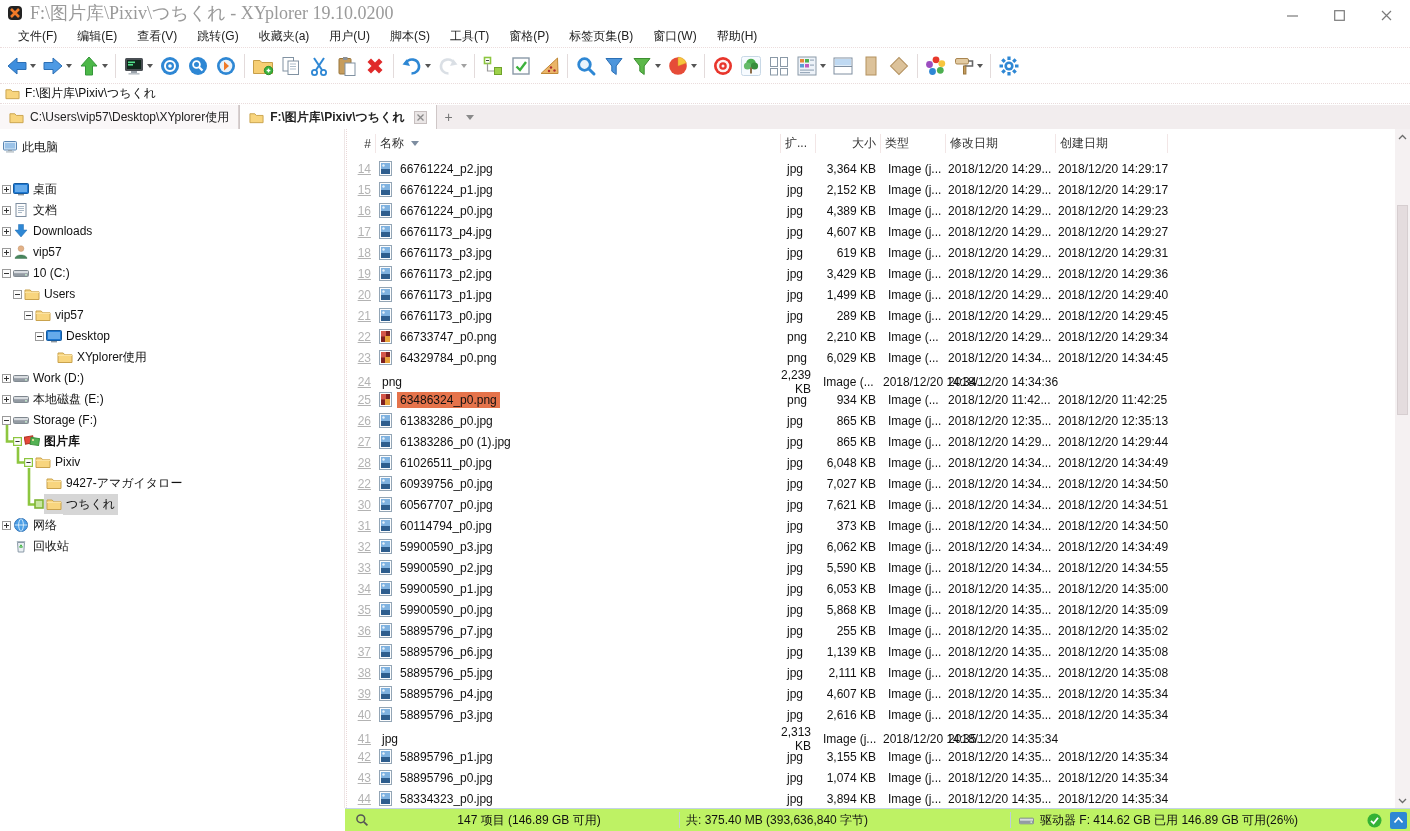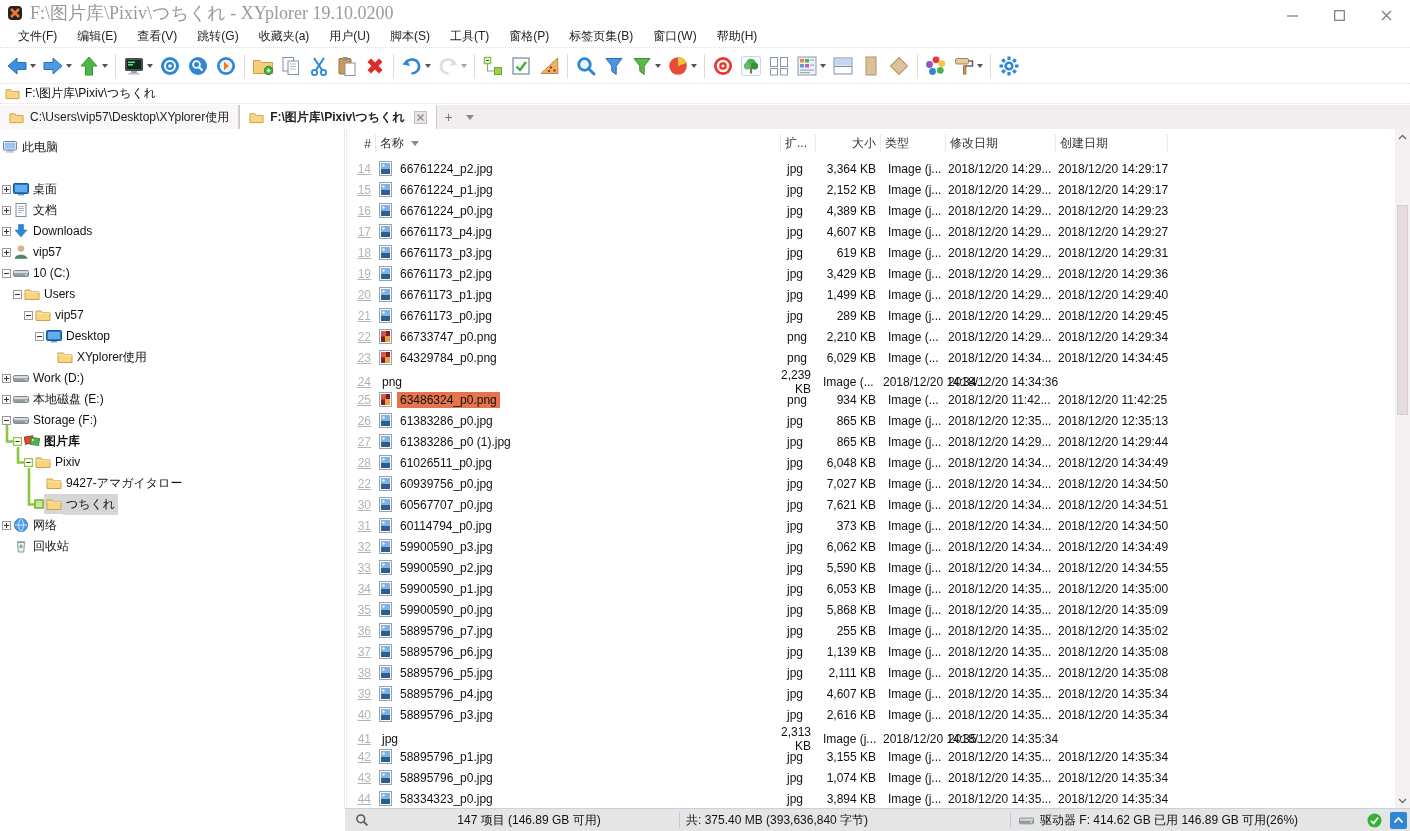--- a/index.html
+++ b/index.html
@@ -67,21 +67,21 @@
   .ctype{padding-left:7px;white-space:nowrap;}
   .cmod,.ccre{padding-left:2px;white-space:nowrap;}
   
   .vscroll{position:absolute;right:0;top:0;width:15px;height:679px;background:#F5F1F2;}
   .varr{position:absolute;left:0;width:15px;height:15px;display:flex;align-items:center;justify-content:center;}
   .varr.down{bottom:0;}
   .vthumb{position:absolute;left:2px;width:11px;top:76px;height:210px;background:#E4DCDE;border:1px solid #D6CED0;box-sizing:border-box;}
   
   .statusbar{position:absolute;bottom:0;left:0;width:1410px;height:23px;}
   .sb-left{position:absolute;left:0;top:0;width:345px;height:23px;background:#fff;}
-  .sb-main{position:absolute;left:345px;top:0;right:0;height:23px;background:#e5e5e5;border-top:1px solid #C3D3E7;display:flex;align-items:center;box-sizing:border-box;}
+  .sb-main{position:absolute;left:345px;top:0;right:0;height:23px;background:#bef264;border-top:1px solid #C3D3E7;display:flex;align-items:center;box-sizing:border-box;}
   .sb-search{width:34px;display:flex;justify-content:center;}
   .sb-items{width:300px;text-align:center;white-space:nowrap;}
   .sb-sep{width:1px;height:16px;background:#BECCDD;flex:none;}
   .sb-total{width:330px;padding-left:6px;white-space:nowrap;box-sizing:border-box;}
   .sb-drive{flex:1;display:flex;align-items:center;padding-left:8px;gap:6px;white-space:nowrap;}
   .sb-ok{width:15px;height:15px;margin-right:8px;flex:none;}
   .sb-chev{width:17px;height:17px;margin-right:3px;flex:none;background:#2E87D4;border-radius:2px;display:flex;align-items:center;justify-content:center;}
 </style>
 </head>
 <body>

